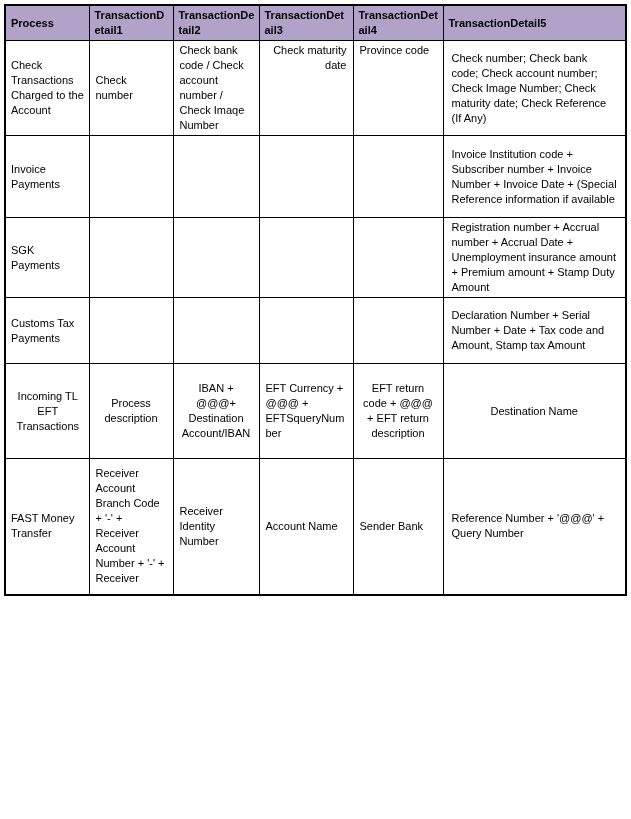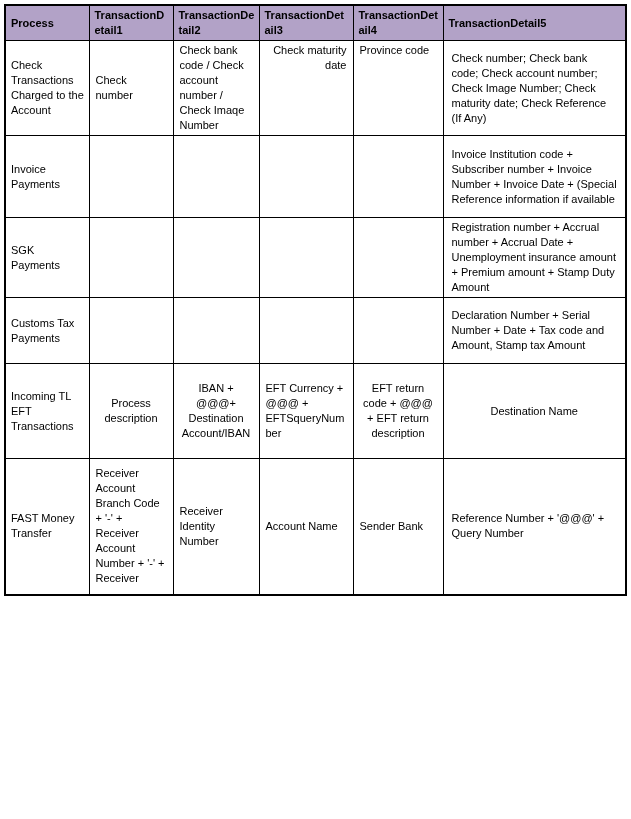--- a/index.html
+++ b/index.html
@@ -60,21 +60,21 @@
   .r0 td:nth-child(4) { text-align: right; }
 
   
   .r5 td:nth-child(2), .r6 td:nth-child(2),
   .r5 td:nth-child(3), .r6 td:nth-child(3) { text-align: center; }
   .r5 td:nth-child(4), .r6 td:nth-child(4),
   .r5 td:nth-child(5), .r6 td:nth-child(5),
   .r5 td:nth-child(6), .r6 td:nth-child(6) { text-align: center; vertical-align: top; padding-top: 4px; }
 
   
-  .r7 td:first-child { text-align: left; margin-left: 48px; }
+  .r7 td:first-child { text-align: center; margin-left: 48px; }
   .r7 td:nth-child(2), .r7 td:nth-child(3),
   .r7 td:nth-child(5), .r7 td:nth-child(6) { text-align: center; }
   .r7 td:nth-child(4) { text-align: left; }
 
   
   .r8 td { }
 </style>
 </head>
 <body>
 

